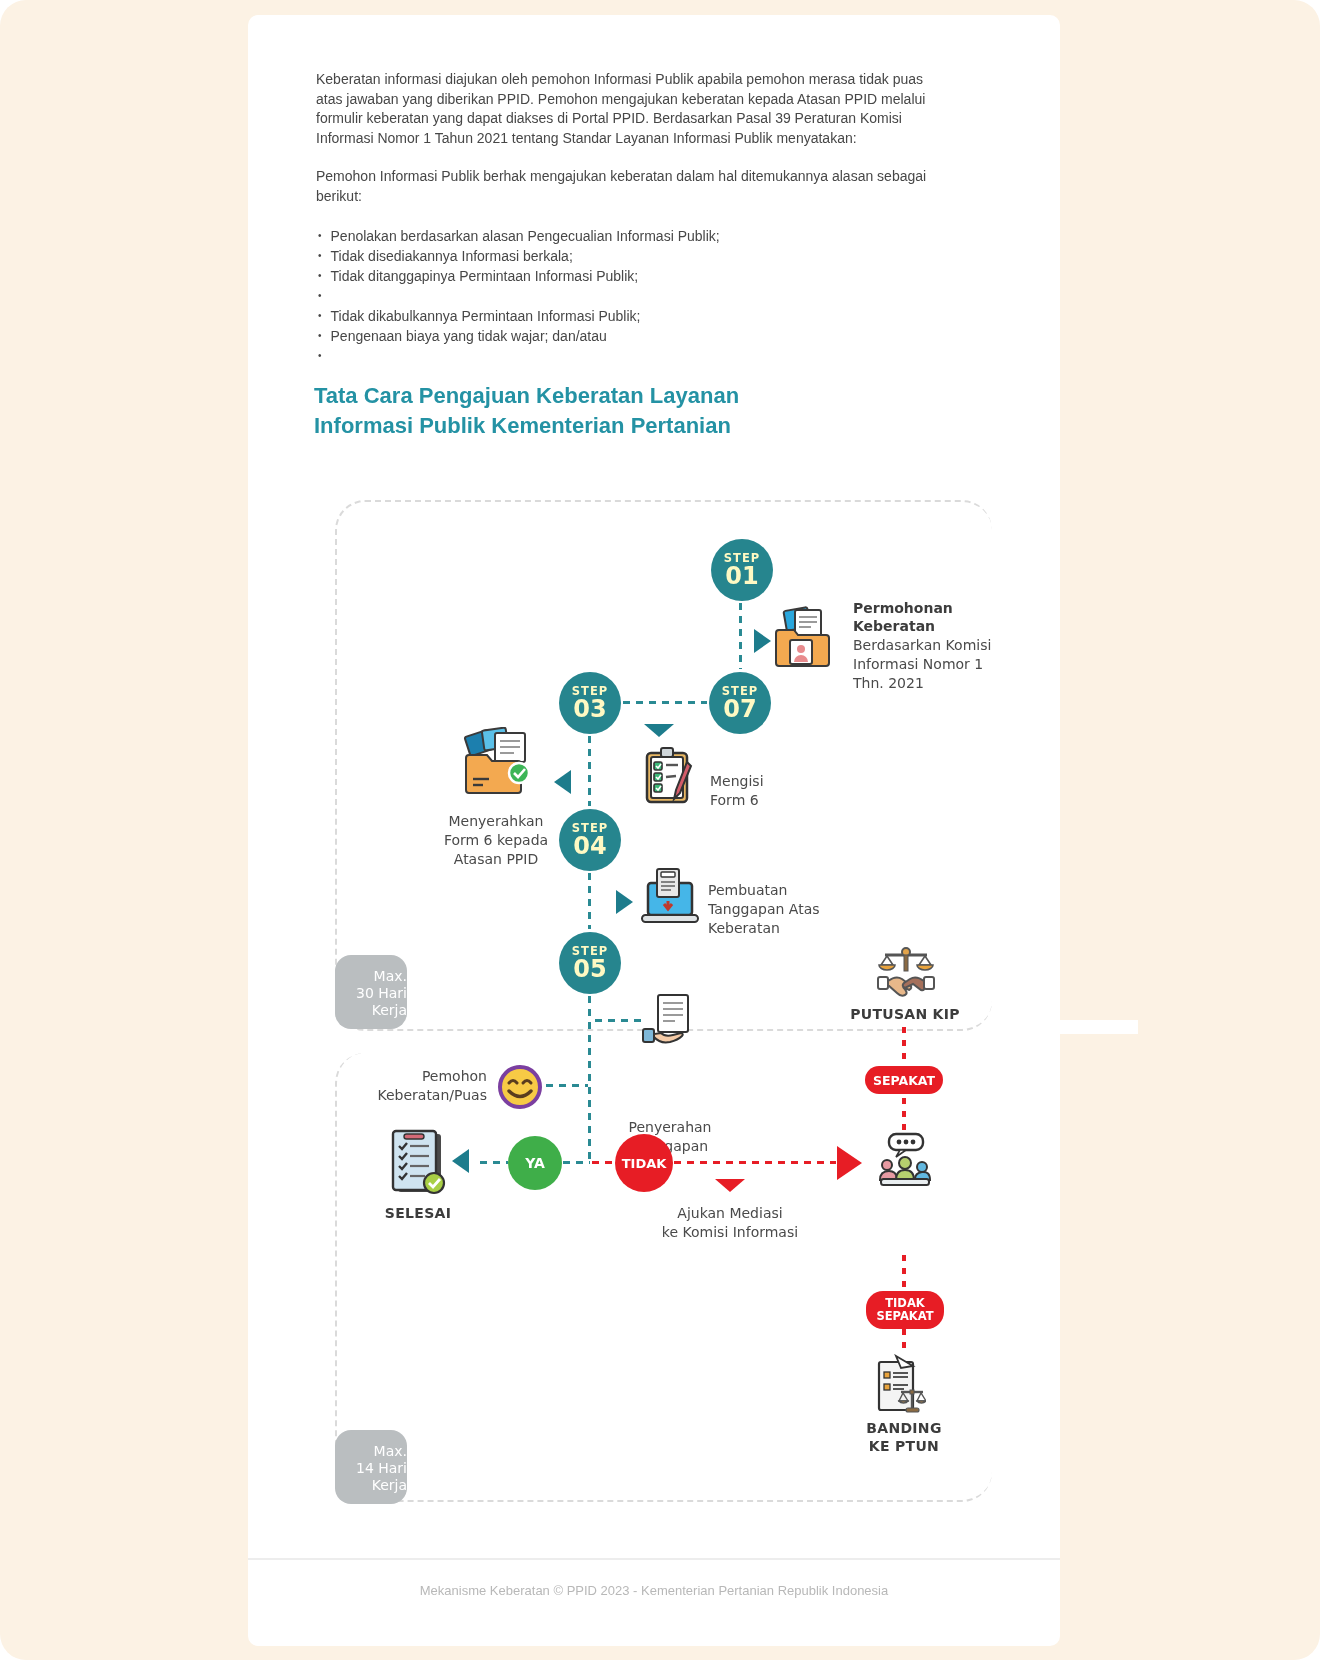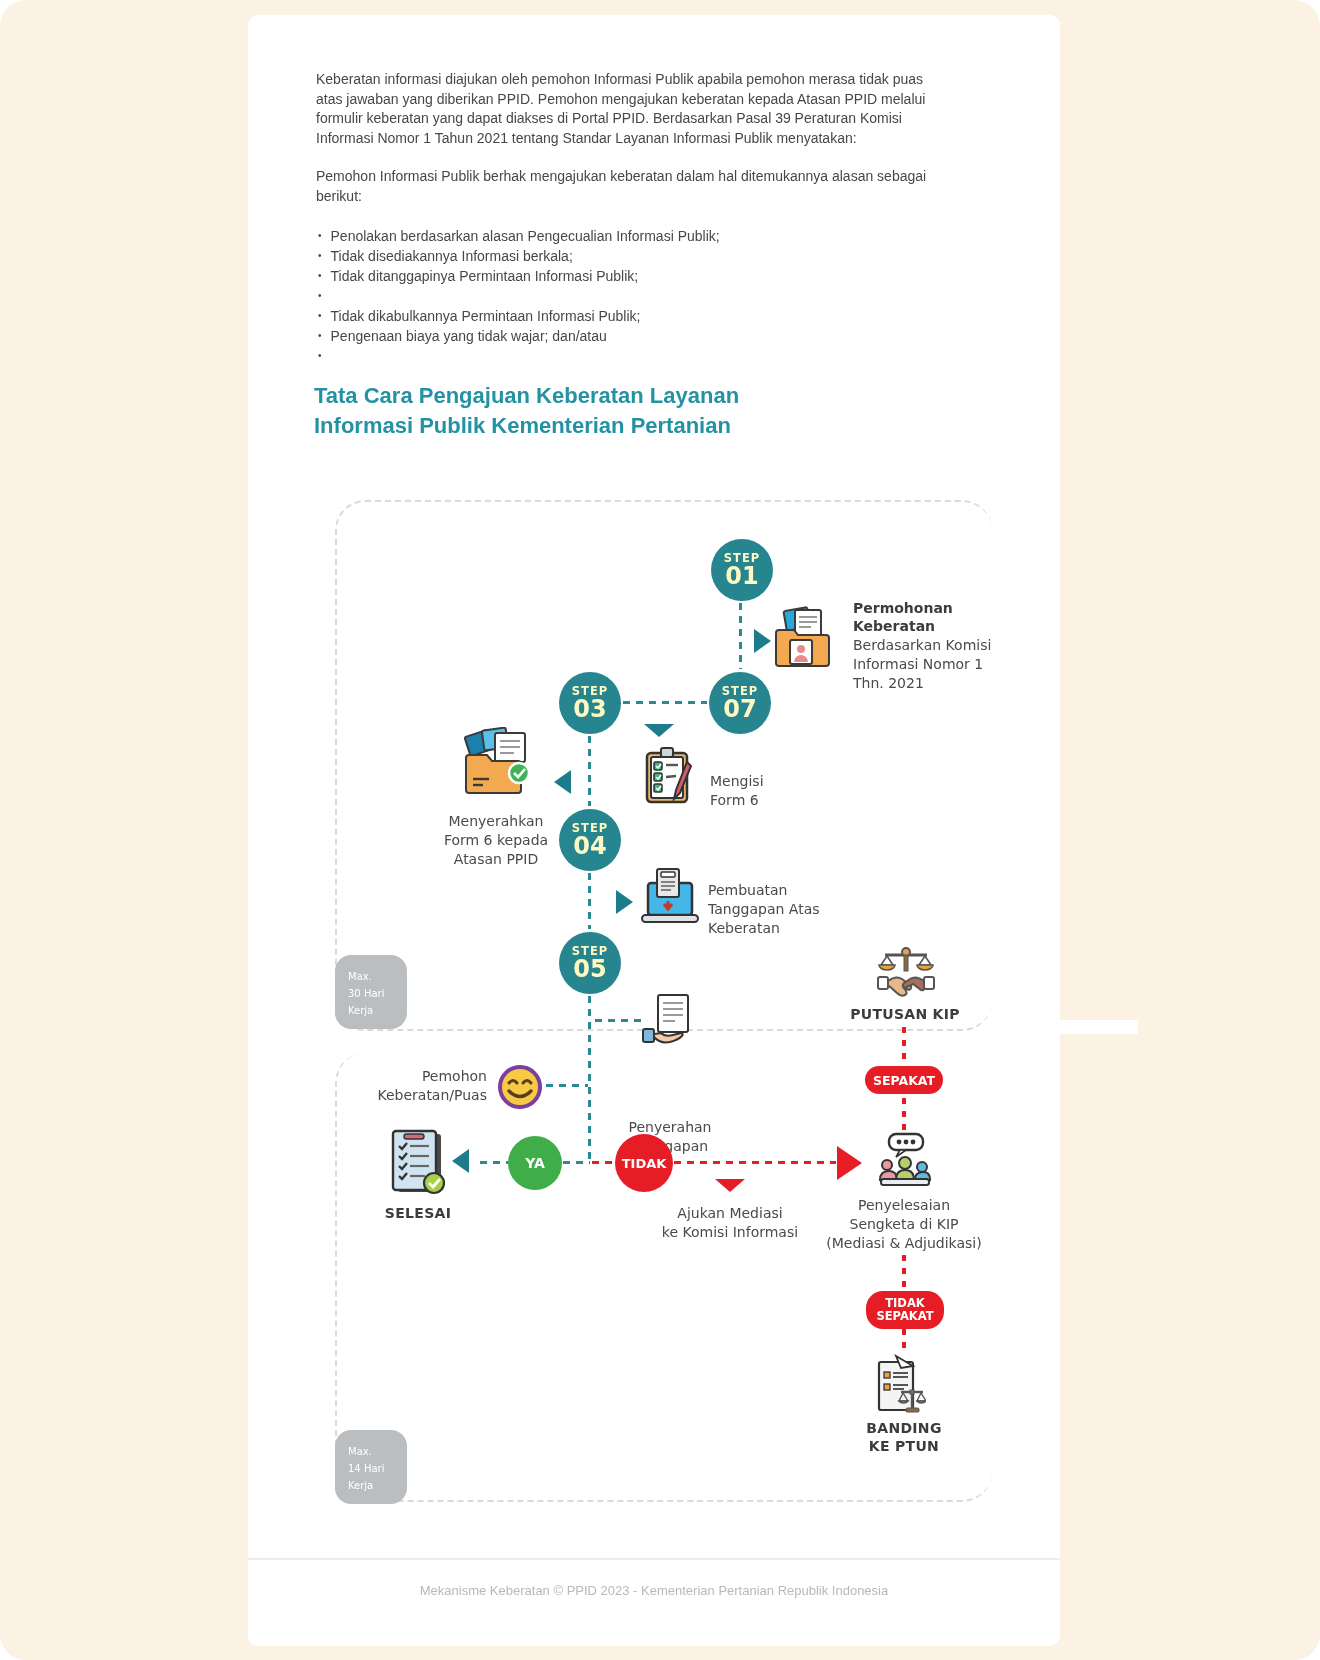--- a/index.html
+++ b/index.html
@@ -9,22 +9,22 @@
   .abs{position:absolute;}
   .body-text{font-family:"Liberation Sans",sans-serif;font-size:14px;line-height:19.5px;color:#474747;}
   .ml{white-space:pre-line;}
   .heading{font-family:"Liberation Sans",sans-serif;font-weight:700;font-size:22px;line-height:30px;color:#2492a4;}
   .bullet-row{display:flex;gap:9px;font-family:"Liberation Sans",sans-serif;font-size:14px;line-height:20px;color:#474747;}
   .bdot{font-size:10px;line-height:20px;color:#474747;}
   
   .sec{border:2px dashed #dadada;border-radius:30px;}
   .sec1{border-right:none;}
   .sec2{border-right:none;border-top:none;}
-  .graybox{background:#babec0;border-radius:16px;color:#ffffff;font-size:10px;line-height:17px;
-    padding:13px 0 0 13px;box-sizing:border-box;z-index:3;}
+  .graybox{background:#babec0;border-radius:16px;color:#ffffff;font-size:14px;line-height:17px;
+    padding:13px 0 0 13px;box-sizing:border-box;z-index:3;text-align:right;}
   
   .step{width:62px;height:62px;border-radius:50%;background:#26858e;color:#fef9c3;display:flex;
     flex-direction:column;align-items:center;justify-content:center;z-index:2;}
   .step .sl{font-size:11.5px;font-weight:700;letter-spacing:1px;line-height:12px;}
   .step .sn{font-size:24px;font-weight:700;line-height:25px;}
   
   .dt-h{height:3px;background:repeating-linear-gradient(90deg,#2a8a93 0 7px,transparent 7px 13px);}
   .dt-v{width:3px;background:repeating-linear-gradient(180deg,#2a8a93 0 7px,transparent 7px 13px);}
   .dr-h{height:3px;background:repeating-linear-gradient(90deg,#e71d25 0 7px,transparent 7px 13px);}
   .dr-v{width:4px;background:repeating-linear-gradient(180deg,#e71d25 0 6px,transparent 6px 13px);}
@@ -278,23 +278,20 @@
     <circle cx="30" cy="10" r="2.4" fill="#333"></circle>
     <circle cx="37" cy="10" r="2.4" fill="#333"></circle>
     <circle cx="11" cy="33" r="5" fill="#e79aa2" stroke="#333" stroke-width="2"></circle>
     <path d="M4 48 q0 -9 9 -9 q7 0 8 7 v2 z" fill="#e79aa2" stroke="#333" stroke-width="2"></path>
     <circle cx="46" cy="35" r="5" fill="#62b8e0" stroke="#333" stroke-width="2"></circle>
     <path d="M54 48 q0 -9 -8 -8 q-7 1 -7 7 v1 z" fill="#62b8e0" stroke="#333" stroke-width="2"></path>
     <circle cx="29" cy="31" r="6" fill="#b6cf6e" stroke="#333" stroke-width="2"></circle>
     <path d="M20 48 q0 -10 9 -10 q9 0 9 10 z" fill="#b6cf6e" stroke="#333" stroke-width="2"></path>
     <rect x="5" y="47" width="48" height="6" rx="2.5" fill="#e9eef0" stroke="#333" stroke-width="2"></rect>
   </svg>
-  <div class="abs lbl ml" style="left:556px;top:1181px;width:200px;text-align:center;">Penyelesaian
-Sengketa di KIP
-(Mediasi &amp; Adjudikasi)</div>
 
   <div class="abs badge ml" style="left:618px;top:1276px;width:78px;height:38px;font-size:11.5px;line-height:13px;">TIDAK
 SEPAKAT</div>
 
   <svg class="abs" style="left:626px;top:1339px;" width="52" height="62" viewBox="0 0 52 62">
     <rect x="5" y="8" width="34" height="48" rx="2" fill="#f4f4f4" stroke="#333" stroke-width="2.2"></rect>
     <path d="M22 2 l17 10 l-12 2 z" fill="#fff" stroke="#333" stroke-width="1.8"></path>
     <rect x="10" y="18" width="6" height="6" fill="#e8a33d" stroke="#333" stroke-width="1.3"></rect>
     <line x1="19" y1="19" x2="34" y2="19" stroke="#555" stroke-width="2"></line>
     <line x1="19" y1="23" x2="34" y2="23" stroke="#555" stroke-width="2"></line>

